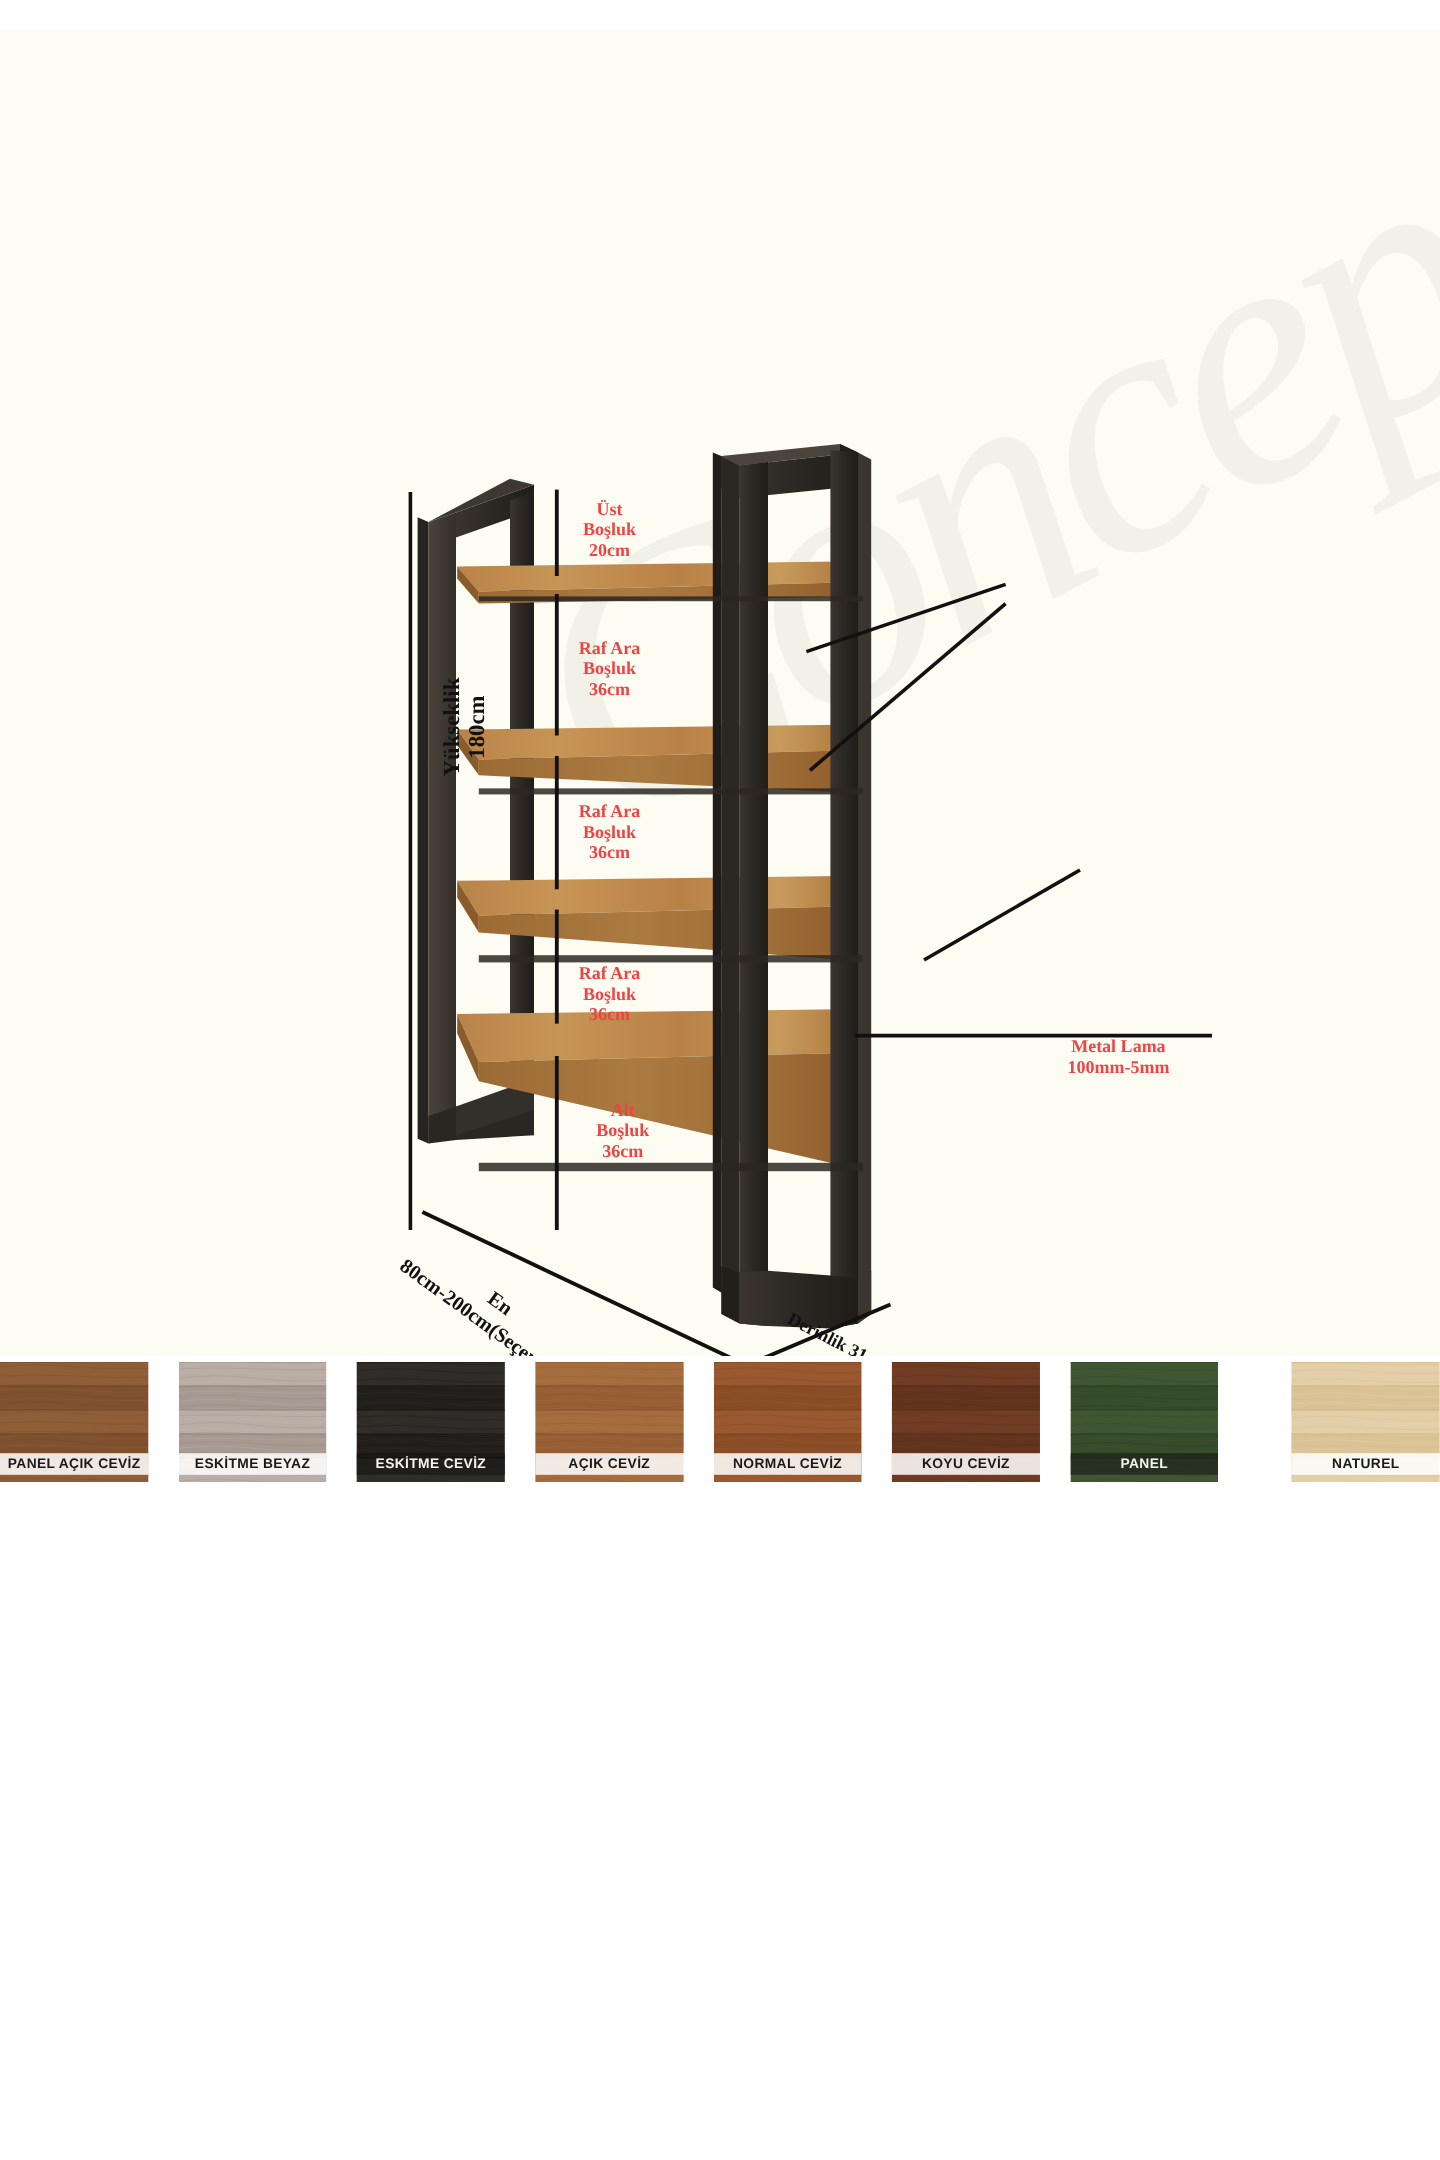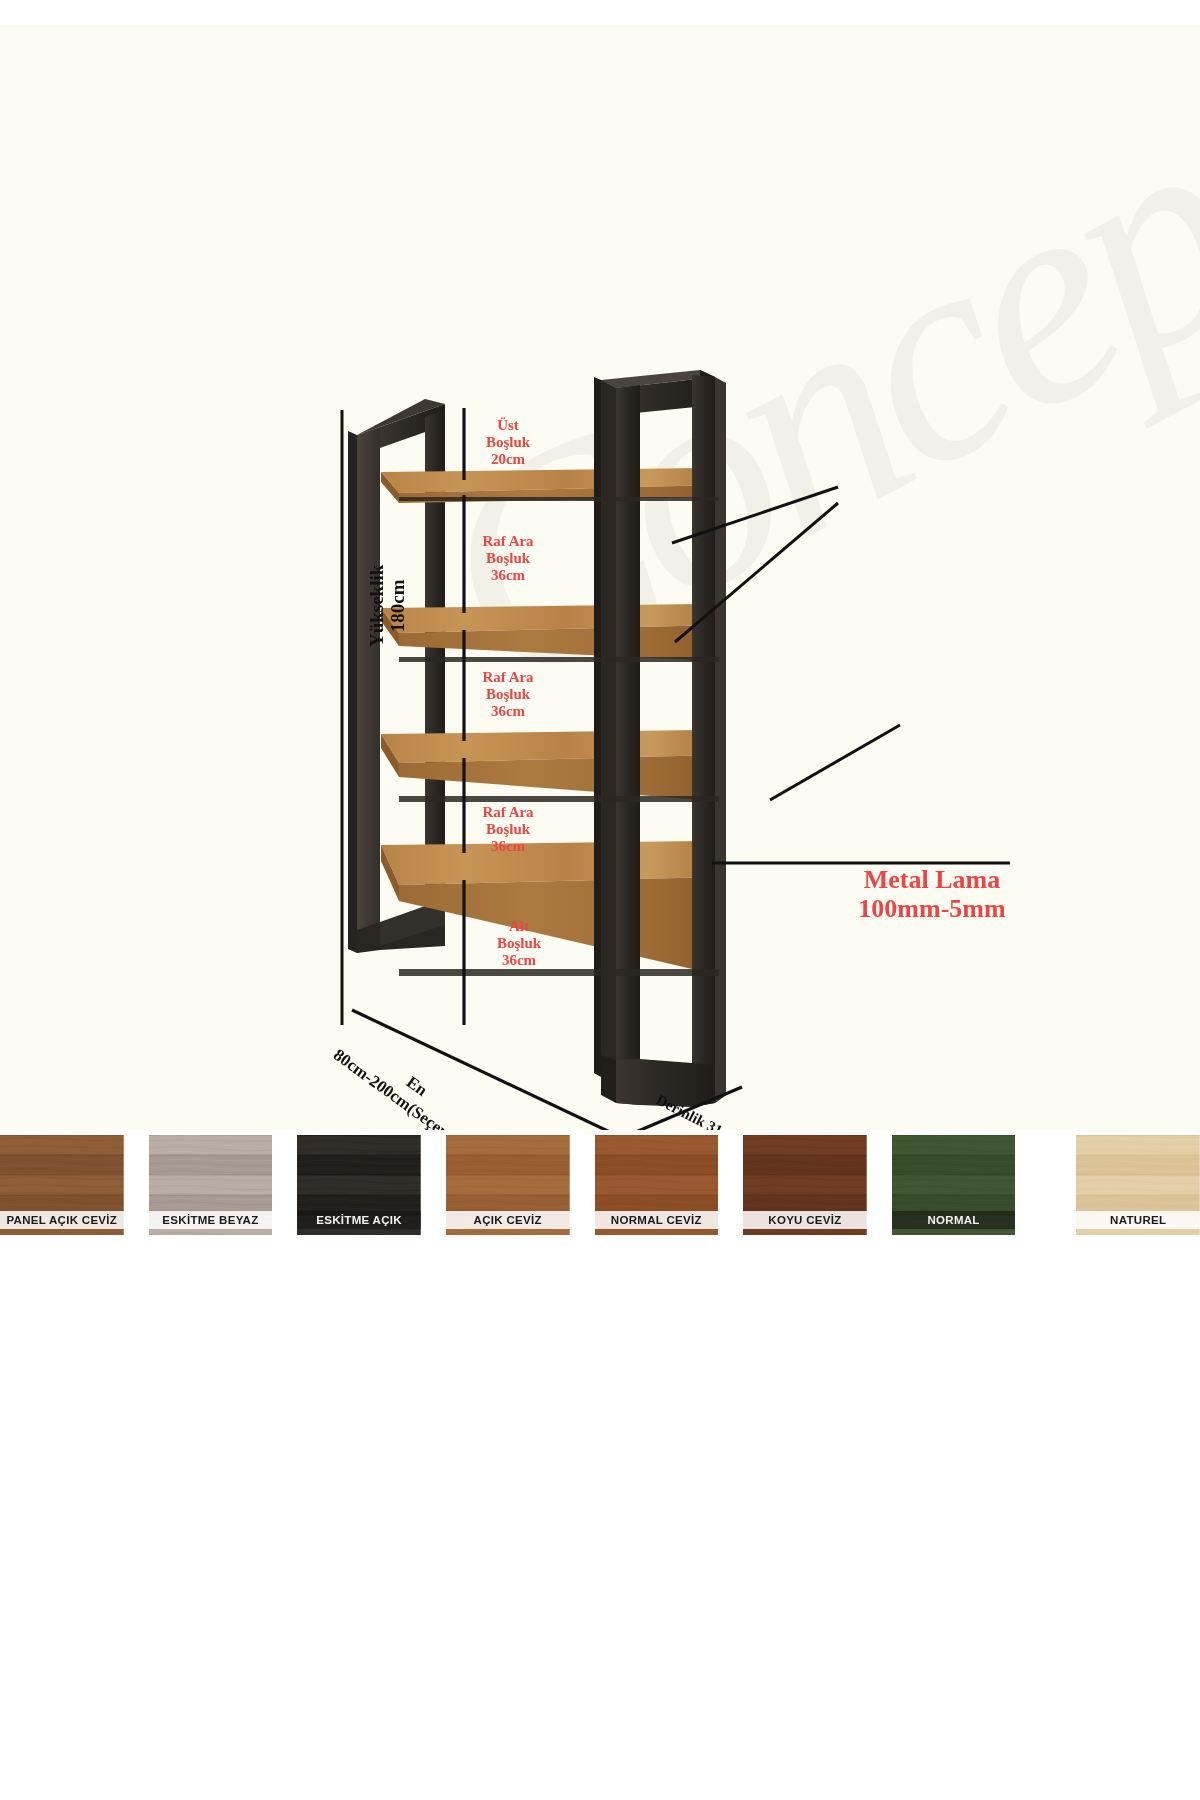--- a/index.html
+++ b/index.html
@@ -72,21 +72,21 @@
   #anno-raf3        { left: 462px; top: 779px;  width: 92px; }
   #anno-alt-bosluk  { left: 462px; top: 893px;  width: 92px; padding-left: 11px; }
 
   #anno-ahsap-kalinlik {
     left: 846px; top: 447px; width: 180px; text-align: left; font-size: 19px;
   }
   #anno-metal-baglanti {
     left: 795px; top: 637px; width: 230px; text-align: center; font-size: 19px;
   }
   #anno-metal-lama {
-    left: 832px; top: 840px; width: 200px; text-align: center; font-size: 26px;
+    left: 832px; top: 840px; width: 200px; text-align: center; font-size: 15px;
   }
 
   
   #anno-yukseklik {
     position: absolute;
     left: 268px;
     top: 560px;
     width: 240px;
     text-align: center;
     font-size: 19px;
@@ -456,21 +456,21 @@
         <path d="M0 73.6 Q 34 71.0 68 73.6 T 136 74.9" fill="none" stroke="#4a4540" stroke-width="0.7" opacity="0.28"></path>
         <path d="M0 77.5 Q 34 73.7 68 77.5 T 136 79.4" fill="none" stroke="#141210" stroke-width="0.7" opacity="0.28"></path>
         <path d="M0 81.4 Q 34 79.4 68 81.4 T 136 82.4" fill="none" stroke="#4a4540" stroke-width="0.7" opacity="0.28"></path>
         <path d="M0 85.3 Q 34 82.1 68 85.3 T 136 86.9" fill="none" stroke="#141210" stroke-width="0.7" opacity="0.28"></path>
         <path d="M0 89.2 Q 34 87.8 68 89.2 T 136 89.9" fill="none" stroke="#4a4540" stroke-width="0.7" opacity="0.28"></path>
         <path d="M0 93.1 Q 34 90.5 68 93.1 T 136 94.4" fill="none" stroke="#141210" stroke-width="0.7" opacity="0.28"></path>
         <path d="M0 97.0 Q 34 93.2 68 97.0 T 136 98.9" fill="none" stroke="#4a4540" stroke-width="0.7" opacity="0.28"></path>
         <path d="M0 0.9 Q 34 -1.1 68 0.9 T 136 1.9" fill="none" stroke="#141210" stroke-width="0.7" opacity="0.28"></path>
         <rect x="0" y="0" width="136" height="100" fill="#141210" opacity="0.10"></rect>
       </svg>
-      <div class="swatch-label on-dark">ESKİTME AÇIK</div>
+      <div class="swatch-label on-dark">ESKİTME CEVİZ</div>
     </div>
     <div class="swatch">
       <svg class="swatch-img" viewBox="0 0 136 100" preserveAspectRatio="none">
         <rect x="0" y="0" width="136" height="100" fill="#a3683a"></rect>
         <rect x="0" y="0" width="136" height="20" fill="#bd8351" opacity="0.30"></rect>
         <line x1="0" y1="0" x2="136" y2="0" stroke="#834f29" stroke-width="1.1" opacity="0.55"></line>
         <rect x="0" y="20" width="136" height="20" fill="#834f29" opacity="0.26"></rect>
         <line x1="0" y1="20" x2="136" y2="20" stroke="#834f29" stroke-width="1.1" opacity="0.55"></line>
         <rect x="0" y="40" width="136" height="20" fill="#bd8351" opacity="0.30"></rect>
         <line x1="0" y1="40" x2="136" y2="40" stroke="#834f29" stroke-width="1.1" opacity="0.55"></line>
@@ -628,21 +628,21 @@
         <path d="M0 72.4 Q 34 68.6 68 72.4 T 136 74.3" fill="none" stroke="#536b42" stroke-width="0.7" opacity="0.28"></path>
         <path d="M0 76.3 Q 34 74.3 68 76.3 T 136 77.3" fill="none" stroke="#2b3d22" stroke-width="0.7" opacity="0.28"></path>
         <path d="M0 80.2 Q 34 77.0 68 80.2 T 136 81.8" fill="none" stroke="#536b42" stroke-width="0.7" opacity="0.28"></path>
         <path d="M0 84.1 Q 34 82.7 68 84.1 T 136 84.8" fill="none" stroke="#2b3d22" stroke-width="0.7" opacity="0.28"></path>
         <path d="M0 88.0 Q 34 85.4 68 88.0 T 136 89.3" fill="none" stroke="#536b42" stroke-width="0.7" opacity="0.28"></path>
         <path d="M0 91.9 Q 34 88.1 68 91.9 T 136 93.8" fill="none" stroke="#2b3d22" stroke-width="0.7" opacity="0.28"></path>
         <path d="M0 95.8 Q 34 93.8 68 95.8 T 136 96.8" fill="none" stroke="#536b42" stroke-width="0.7" opacity="0.28"></path>
         <path d="M0 99.7 Q 34 96.5 68 99.7 T 136 101.3" fill="none" stroke="#2b3d22" stroke-width="0.7" opacity="0.28"></path>
         <rect x="0" y="0" width="136" height="100" fill="#2b3d22" opacity="0.10"></rect>
       </svg>
-      <div class="swatch-label on-dark">NORMAL</div>
+      <div class="swatch-label on-dark">PANEL</div>
     </div>
     <div class="swatch">
       <svg class="swatch-img" viewBox="0 0 136 100" preserveAspectRatio="none">
         <rect x="0" y="0" width="136" height="100" fill="#e3cda2"></rect>
         <rect x="0" y="0" width="136" height="20" fill="#f0e2c4" opacity="0.30"></rect>
         <line x1="0" y1="0" x2="136" y2="0" stroke="#cdb183" stroke-width="1.1" opacity="0.55"></line>
         <rect x="0" y="20" width="136" height="20" fill="#cdb183" opacity="0.26"></rect>
         <line x1="0" y1="20" x2="136" y2="20" stroke="#cdb183" stroke-width="1.1" opacity="0.55"></line>
         <rect x="0" y="40" width="136" height="20" fill="#f0e2c4" opacity="0.30"></rect>
         <line x1="0" y1="40" x2="136" y2="40" stroke="#cdb183" stroke-width="1.1" opacity="0.55"></line>

